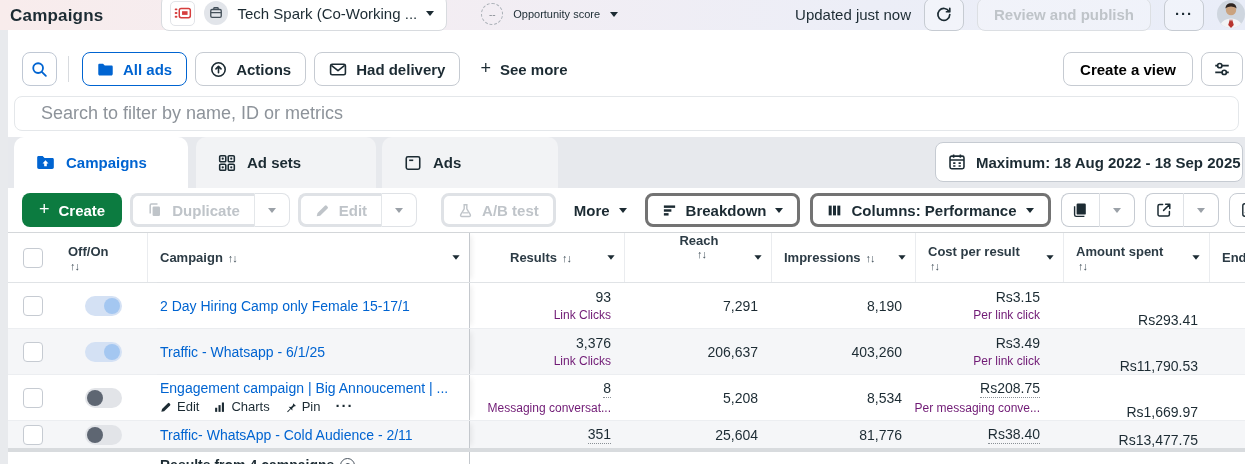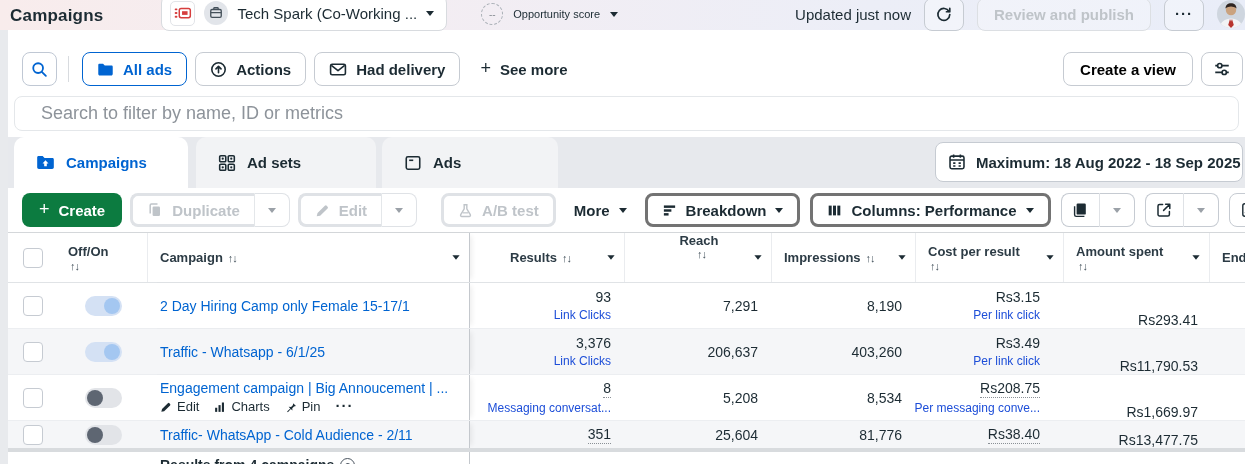--- a/index.html
+++ b/index.html
@@ -94,21 +94,21 @@
   .frozen { border-right:1px solid #c4c8cd !important; box-shadow:5px 0 5px -3px rgba(0,0,0,.07); }
   .tr { height:46px; border-bottom:1px solid #eceef1; background:#fff; }
   .tr.alt { background:#f5f6f8; }
   .td { display:flex; align-items:center; }
   .td-center { justify-content:center; }
   .td-name { padding:0 10px 0 12px; overflow:hidden; }
   .row-link { color:#0064d1; font-size:14px; text-decoration:none; white-space:nowrap; overflow:hidden; text-overflow:ellipsis; cursor:pointer; }
   .td-num { flex-direction:column; align-items:flex-end; justify-content:center; padding-right:14px; font-size:14px; }
   .td-cost { padding-right:24px; }
   .td-spent { padding-right:12px;justify-content:flex-end; }
-  .sub { font-size:12px; color:#1d4ed8; margin-top:3px; white-space:nowrap; }
+  .sub { font-size:12px; color:#701a75; margin-top:3px; white-space:nowrap; }
   .dotted { border-bottom:1px dotted #8a9096; padding-bottom:1px; }
   .name-stack { flex-direction:column; align-items:flex-start; justify-content:center; gap:2px; }
   .name-stack .row-link { max-width:300px; }
   .row-actions { display:flex; align-items:center; gap:15px; font-size:13px; color:#1c2b33; }
   .ract { display:flex; align-items:center; gap:5px; cursor:pointer; font-weight:400; }
   .tr-clip { height:27px; overflow:hidden; border-bottom:none; }
   .scrollband { margin-left:8px; height:4px; background:#d8dbde; }
   .summaryrow { margin-left:8px; height:12px; background:#fff; overflow:hidden; display:grid; grid-template-columns:50px 90px 322px 155px 147px 144px 148px 146px 35px; }
   .summary-cell { grid-column:3; display:flex; align-items:flex-start; gap:6px; padding:5px 0 0 12px; font-size:14px; font-weight:700; color:#1c2b33; }
 

